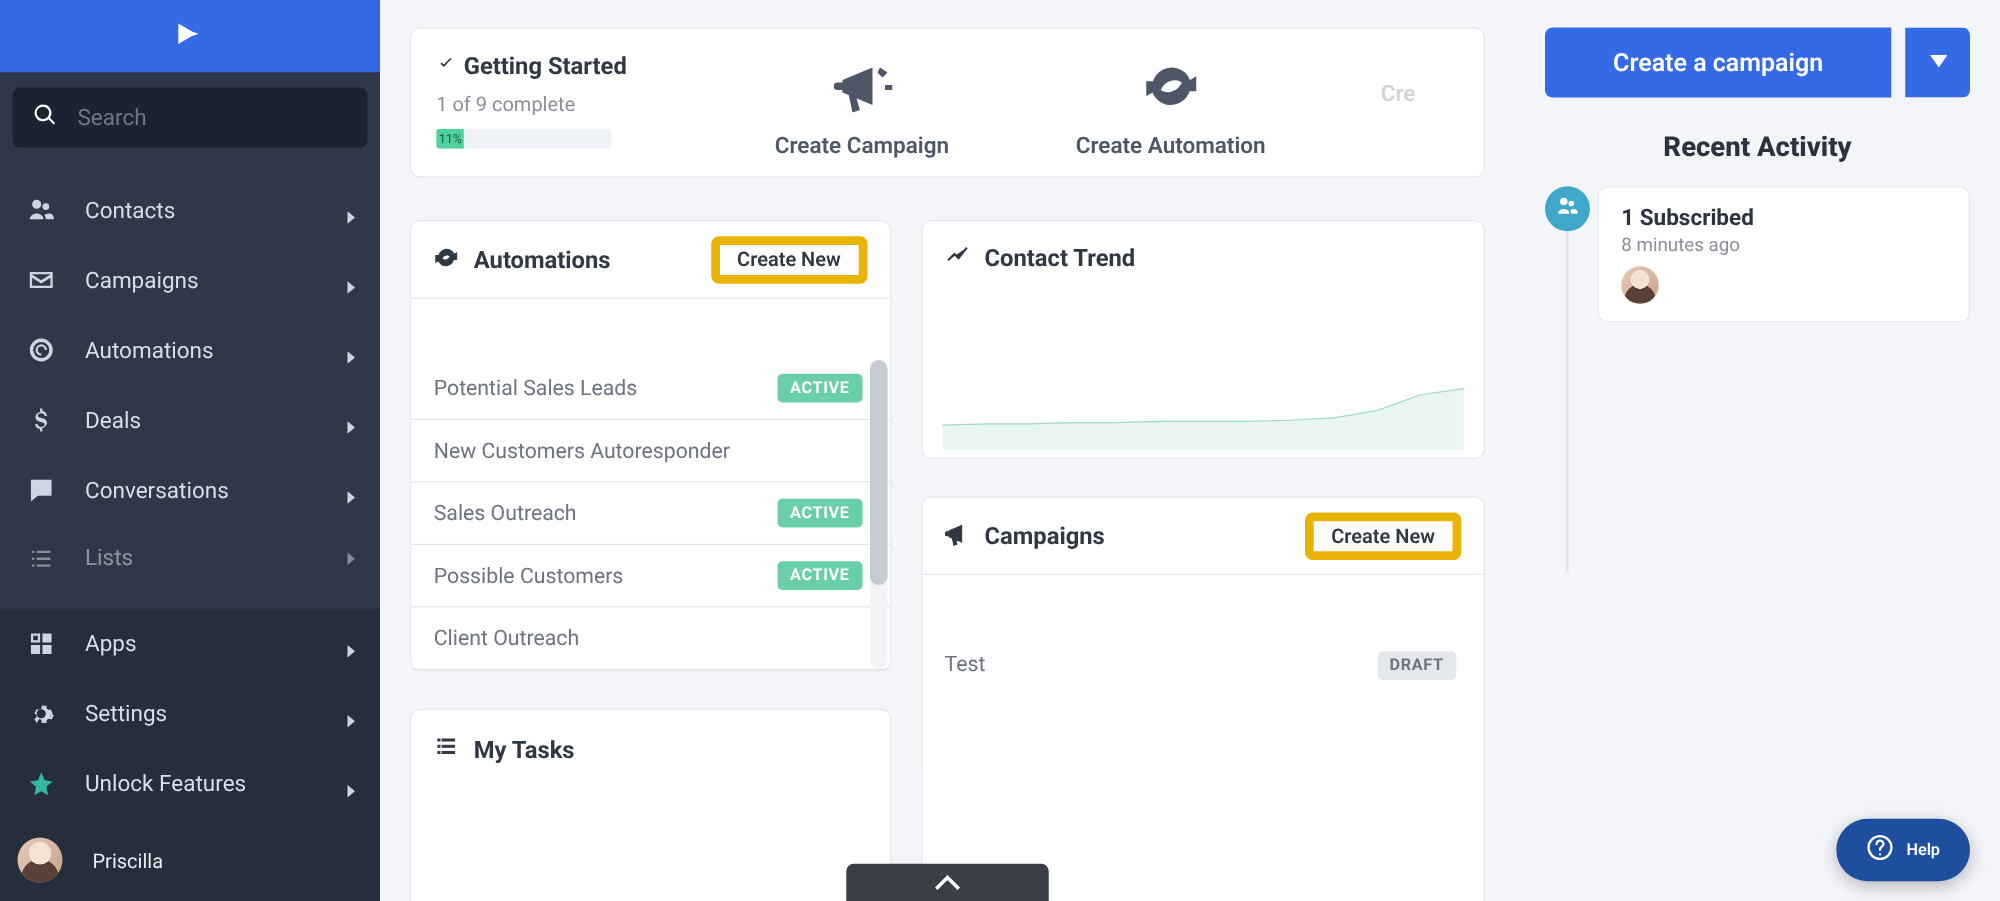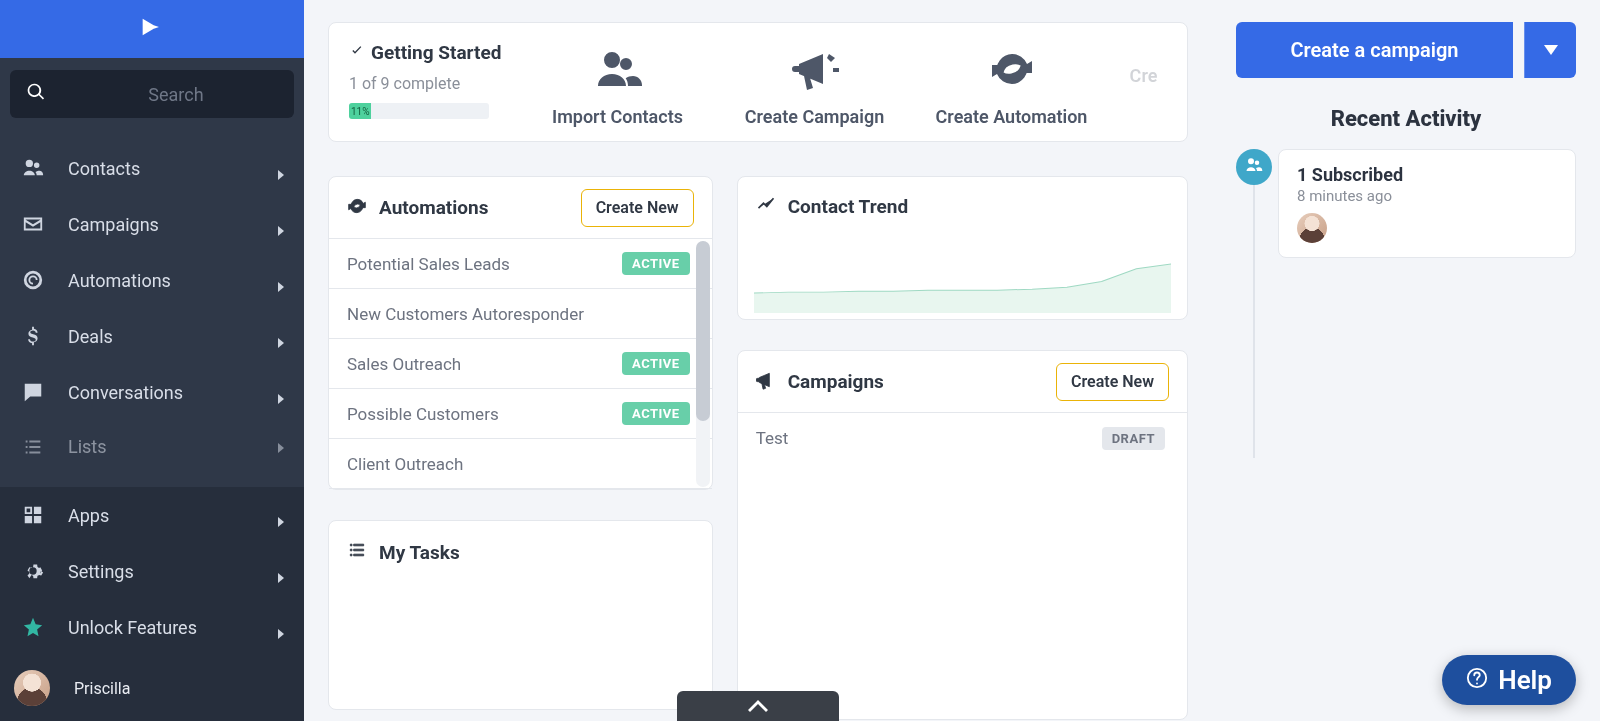--- a/index.html
+++ b/index.html
@@ -23,41 +23,41 @@
   html,body{margin:0;padding:0;width:1600px;height:721px;overflow:hidden;background:var(--bg);}
   body{display:flex;}
 
   
   .sidebar{width:304px;height:100%;background:var(--sidebar);display:flex;flex-direction:column;color:var(--text-light);position:relative;}
   .logo-bar{height:58px;background:var(--blue);display:flex;align-items:center;justify-content:center;}
   .logo-bar svg{width:28px;height:28px;fill:#fff;}
   .search-wrap{padding:12px 10px 12px 10px;background:var(--sidebar);}
   .search-box{display:flex;align-items:center;background:var(--sidebar-input);border-radius:6px;height:48px;padding:0 16px;}
   .search-box svg{width:20px;height:20px;fill:#fff;margin-right:14px;}
-  .search-box input{flex:1;background:transparent;border:none;outline:none;color:var(--text-light);font-size:18px;text-align:center;}
+  .search-box input{flex:1;background:transparent;border:none;outline:none;color:var(--text-light);font-size:18px;}
   .search-box input::placeholder{color:#6f7787;}
   .nav{flex:1;overflow:hidden;padding-top:10px;}
   .nav-item{display:flex;align-items:center;height:56px;padding:0 18px 0 22px;cursor:pointer;font-size:18px;color:#d9dee8;}
   .nav-item .ni-icon{width:22px;height:22px;margin-right:24px;display:flex;align-items:center;justify-content:center;}
   .nav-item .ni-icon svg{width:22px;height:22px;fill:#cfd5e0;}
   .nav-item.teal .ni-icon svg{fill:var(--teal);}
   .nav-item .ni-label{flex:1;}
   .nav-item .chev{width:10px;height:10px;}
   .nav-item .chev svg{width:10px;height:10px;fill:#cfd5e0;}
   .nav-item.cut{opacity:.55;height:40px;overflow:hidden;align-items:flex-start;padding-top:16px;}
 
   .sidebar-bottom{background:var(--sidebar-dark);}
   .sidebar-bottom .nav-item{height:56px;}
   .user-row{display:flex;align-items:center;height:66px;padding:0 18px 0 14px;cursor:pointer;}
   .avatar{width:36px;height:36px;border-radius:50%;background:linear-gradient(135deg,#e7cdbb,#c79f87);margin-right:24px;position:relative;overflow:hidden;}
   .avatar::after{content:"";position:absolute;inset:0;background:radial-gradient(circle at 50% 35%, #f4e2d5 0 30%, transparent 31%), radial-gradient(circle at 50% 90%, #5b4038 0 40%, transparent 41%);}
 
   
   .main{flex:1;height:100%;overflow:hidden;position:relative;padding:0 24px;}
-  .card{background:#fff;border:1px solid var(--border);border-radius:8px;}
+  .card{background:#fff;border:1px solid var(--border);border-radius:8px;gap:47px;}
 
   
   .gs-card{margin-top:22px;display:flex;align-items:stretch;height:120px;overflow:hidden;}
   .gs-left{width:180px;padding:18px 0 0 20px;}
   .gs-title{display:flex;align-items:center;font-weight:700;font-size:19px;color:#303844;}
   .gs-title svg{width:16px;height:16px;fill:#303844;margin-right:6px;}
   .gs-sub{font-size:16px;color:var(--text-gray);margin-top:10px;}
   .gs-bar{margin-top:10px;width:140px;height:16px;background:#eef1f5;border-radius:3px;overflow:hidden;}
   .gs-bar-fill{height:100%;width:16%;background:#4ed19d;font-size:10px;color:#12603f;display:flex;align-items:center;padding-left:2px;}
   .gs-actions{flex:1;display:flex;align-items:center;justify-content:space-around;padding:0 10px;position:relative;}
@@ -72,21 +72,21 @@
   .col{display:flex;flex-direction:column;gap:30px;}
   .col-left{width:392px;}
   .col-right{width:460px;}
 
   .panel{display:flex;flex-direction:column;}
   .panel-head{display:flex;align-items:center;justify-content:space-between;height:62px;padding:0 18px;border-bottom:1px solid var(--border);}
   .panel-head.noborder{border-bottom:none;}
   .ph-left{display:flex;align-items:center;gap:12px;}
   .ph-left svg{width:20px;height:20px;fill:#303844;stroke:#303844;}
   .ph-title{font-size:19px;font-weight:700;color:#303844;}
-  .btn-outline{border:1px solid #eab308;background:#fff;border-radius:6px;height:38px;padding:0 14px;font-size:16px;font-weight:600;color:#303844;cursor:pointer;}
+  .btn-outline{border:7px solid #eab308;background:#fff;border-radius:6px;height:38px;padding:0 14px;font-size:16px;font-weight:600;color:#303844;cursor:pointer;}
 
   .list{position:relative;text-align:center;}
   .list-scroll{position:absolute;right:2px;top:2px;bottom:2px;width:14px;background:#f1f3f6;border-radius:7px;}
   .list-thumb{position:absolute;right:2px;top:2px;width:14px;height:180px;background:#c7ccd4;border-radius:7px;}
   .list-row{display:flex;align-items:center;justify-content:space-between;height:50px;padding:0 22px 0 18px;border-bottom:1px solid var(--border);}
   .list-row:last-child{border-bottom:none;}
   .lr-label{font-size:17px;color:#6d7380;white-space:nowrap;overflow:hidden;text-overflow:ellipsis;max-width:250px;}
   .pill{font-size:13px;font-weight:700;letter-spacing:.5px;padding:4px 10px;border-radius:4px;}
   .pill.active{background:#68cfa9;color:#fff;}
   .pill.draft{background:var(--pill-gray);color:#6d7380;}
@@ -113,21 +113,21 @@
   .activity-line{position:absolute;left:17px;top:20px;bottom:-200px;width:2px;background:#dfe3ea;}
   .act-badge{position:absolute;left:0;top:0;width:36px;height:36px;border-radius:50%;background:#3fa7c9;display:flex;align-items:center;justify-content:center;}
   .act-badge svg{width:18px;height:18px;fill:#fff;}
   .act-card{background:#fff;border:1px solid var(--border);border-radius:8px;padding:14px 18px 14px 18px;}
   .act-title{font-size:18px;font-weight:700;color:#2c3340;}
   .act-time{font-size:15px;color:#8a8f99;margin-top:2px;}
   .act-av{width:30px;height:30px;border-radius:50%;background:linear-gradient(135deg,#e7cdbb,#c79f87);margin-top:8px;position:relative;overflow:hidden;}
   .act-av::after{content:"";position:absolute;inset:0;background:radial-gradient(circle at 50% 35%, #f4e2d5 0 30%, transparent 31%), radial-gradient(circle at 50% 90%, #5b4038 0 40%, transparent 41%);}
 
   
-  .help{position:fixed;right:24px;bottom:16px;height:50px;padding:0 24px;border-radius:25px;background:#1e4f9e;color:#fff;display:flex;align-items:center;gap:10px;font-size:26px;font-weight:600;cursor:pointer;box-shadow:0 4px 14px rgba(0,0,0,.25);}
+  .help{position:fixed;right:24px;bottom:16px;height:50px;padding:0 24px;border-radius:25px;background:#1e4f9e;color:#fff;display:flex;align-items:center;gap:10px;font-size:13px;font-weight:600;cursor:pointer;box-shadow:0 4px 14px rgba(0,0,0,.25);}
   .help svg{width:22px;height:22px;fill:none;stroke:#fff;stroke-width:2;}
 </style>
 </head>
 <body>
 
 <aside class="sidebar">
   <div class="logo-bar">
     <span>
       <svg viewBox="0 0 24 24">
           <path d="M4 5l12 7-12 7V5zm5 4l9 3-9 3V9z"></path>
@@ -267,26 +267,20 @@
               <path d="M9 16l-4-4 1.5-1.5L9 13l8-8L18.5 6 9 16z"></path>
             </svg></span>
         <span>Getting Started</span>
       </div>
       <div class="gs-sub">1 of 9 complete</div>
       <div class="gs-bar">
         <div class="gs-bar-fill">11%</div>
       </div>
     </div>
     <div class="gs-actions">
-      <div class="gs-act">
-        <span><svg viewBox="0 0 48 42">
-              <path d="M18 20a8 8 0 100-16 8 8 0 000 16zm14 2a6 6 0 100-12 6 6 0 000 12zM4 38c0-7 6-12 14-12s14 5 14 12H4zm30 0c0-3-.8-5.6-2.3-7.8 2-1.4 4.6-2.2 7.3-2.2 5 0 9 4 9 9v1H34z"></path>
-            </svg></span>
-        <span class="gs-act-label">Import Contacts</span>
-      </div>
       <div class="gs-act">
         <span><svg viewBox="0 0 48 42">
               <path d="M8 16l24-10v30L8 26v-10zm-4 2h4v6H4a3 3 0 110-6zm9 10l6 2 3 10-6 2-3-14zM38 6l6 4-4 4-4-4 2-4zm4 14h6v4h-6v-4z"></path>
             </svg></span>
         <span class="gs-act-label">Create Campaign</span>
       </div>
       <div class="gs-act">
         <span><svg viewBox="0 0 48 42">
               <path d="M24 6a16 16 0 0115 10l5-3v12H32l5-3a12 12 0 00-22 4H9A16 16 0 0124 6zm0 30a16 16 0 01-15-10l-5 3V17h12l-5 3a12 12 0 0022-4h6a16 16 0 01-15 20z"></path>
             </svg></span>

